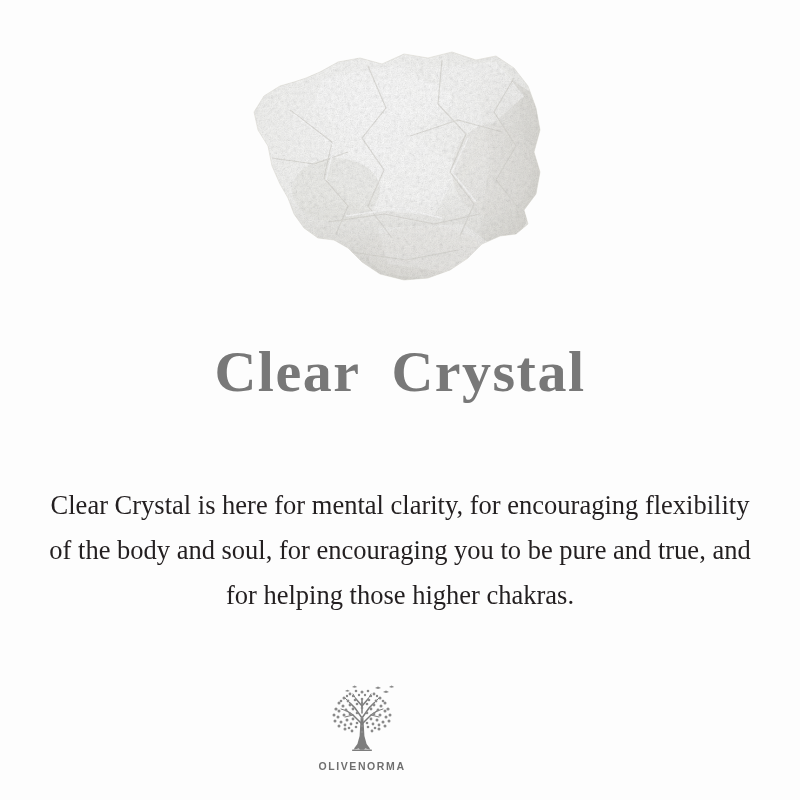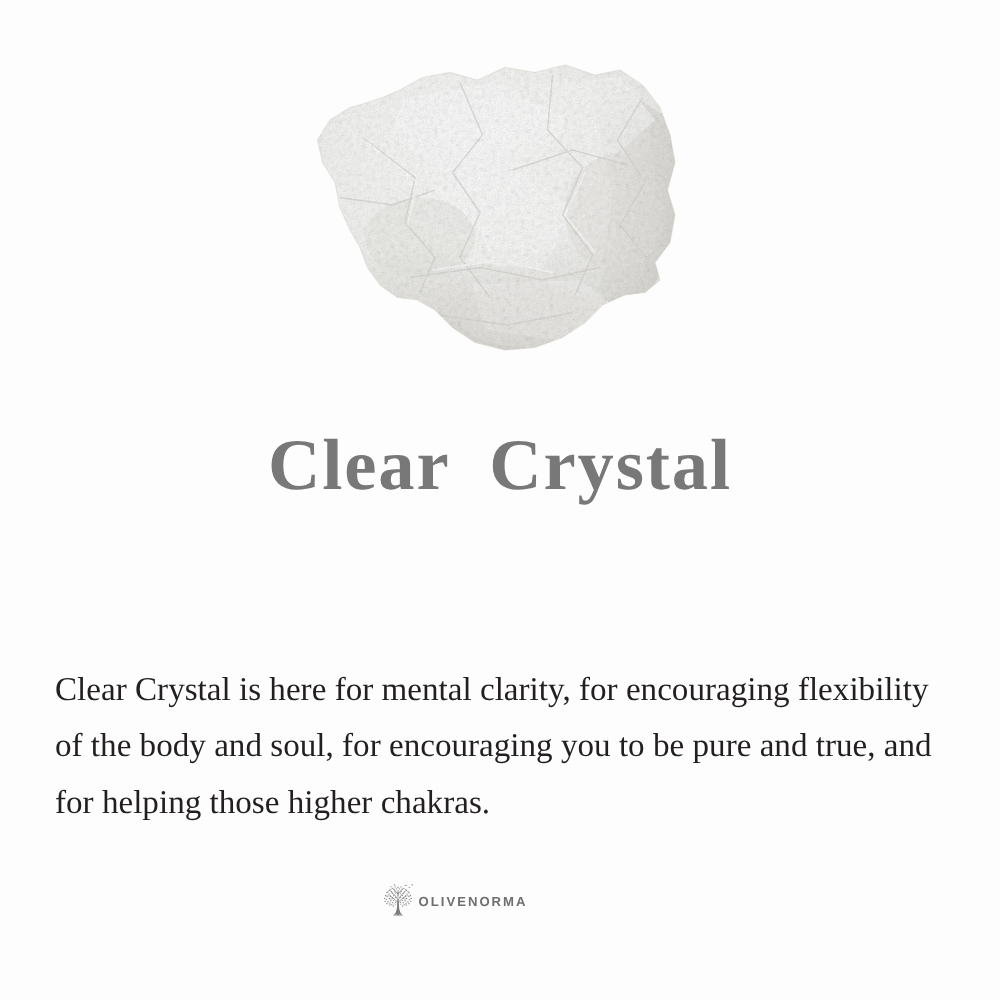--- a/index.html
+++ b/index.html
@@ -70,38 +70,39 @@
     line-height: 32px;
     color: #9c9c9c;
     letter-spacing: 0.6px;
     white-space: pre;
   }
 
   
   .description {
     position: absolute;
     left: 44px;
-    top: 529px;
+    top: 483px;
     width: 712px;
+    text-align: center;
     font-family: "Liberation Serif", "DejaVu Serif", serif;
     font-size: 26.5px;
     font-weight: 400;
     line-height: 45px;
     color: #231f20;
   }
 
   
   .brand-logo {
     position: absolute;
     left: 50%;
     top: 684px;
     transform: translateX(-50%);
     width: 120px;
     display: flex;
-    flex-direction: row;
+    flex-direction: column;
     align-items: center;
   }
   .brand-mark {
     display: block;
     width: 86px;
     height: 74px;
   }
   .brand-name {
     margin-top: 2px;
     font-family: "Liberation Sans", sans-serif;

